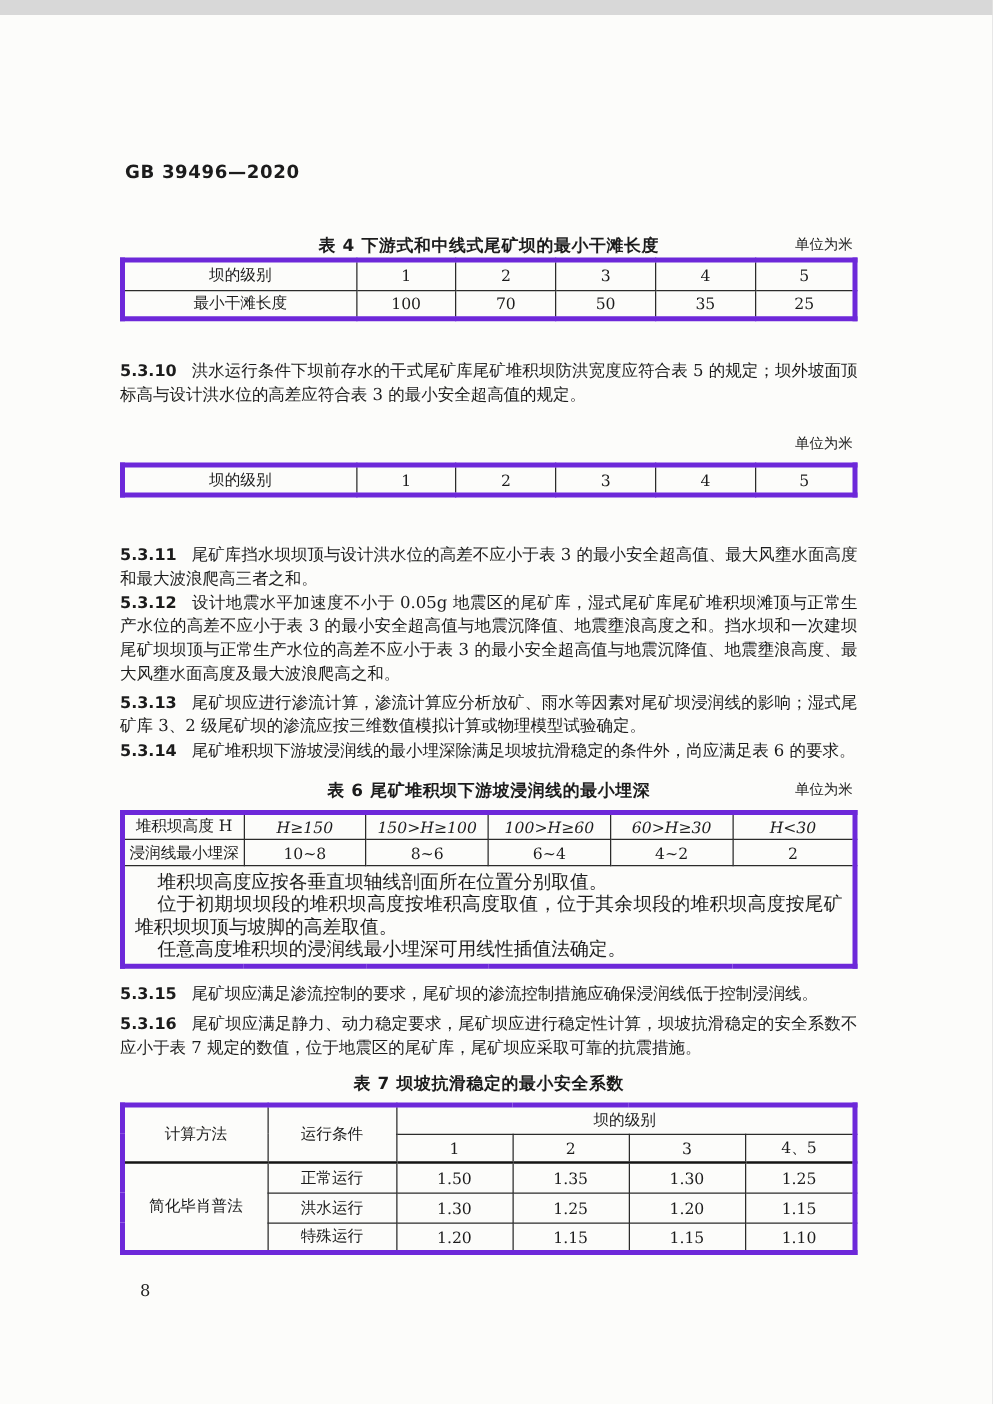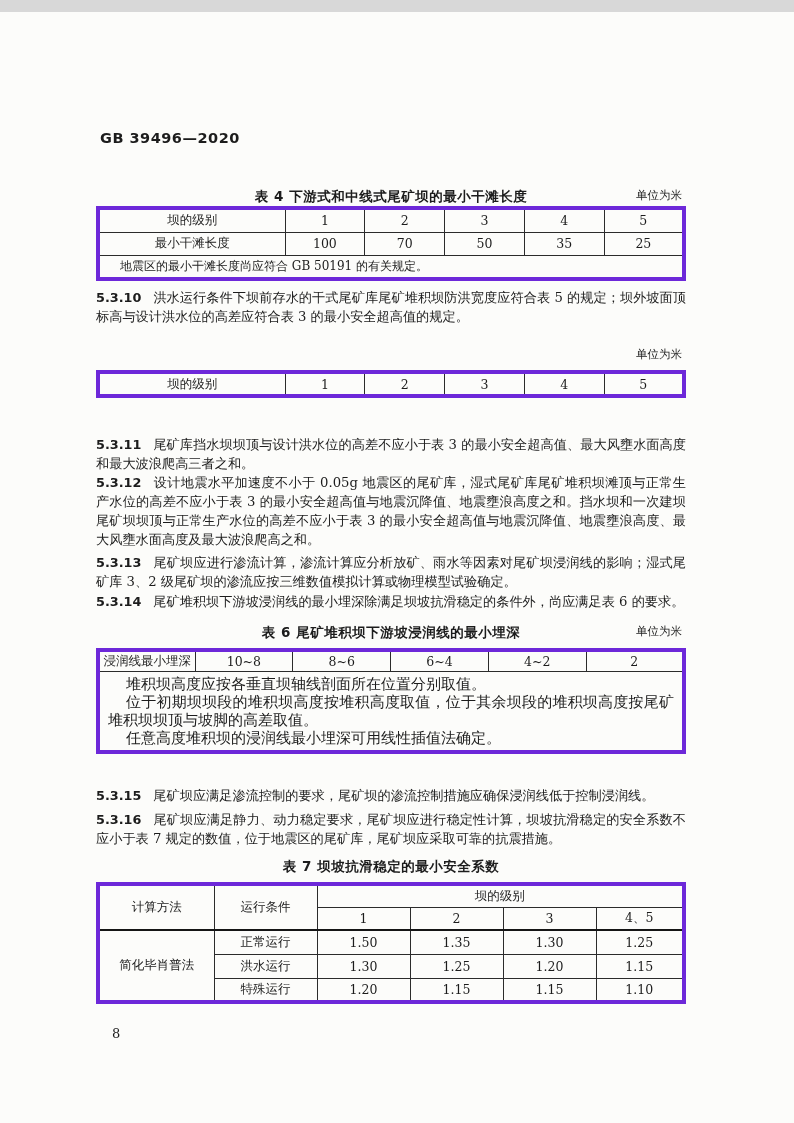--- a/index.html
+++ b/index.html
@@ -74,23 +74,20 @@
       <td>5</td>
     </tr>
     <tr style="height:23px;">
       <td>最小干滩长度</td>
       <td>100</td>
       <td>70</td>
       <td>50</td>
       <td>35</td>
       <td>25</td>
     </tr>
-    <tr style="height:23px;">
-      <td class="note" colspan="6">地震区的最小干滩长度尚应符合 GB 50191 的有关规定。</td>
-    </tr>
   </tbody>
     </table>
 
   <p class="clause abs" style="top:276px;">
     <span class="cnum">5.3.10</span><span>洪水运行条件下坝前存水的干式尾矿库尾矿堆积坝防洪宽度应符合表 5 的规定；坝外坡面顶标高与设计洪水位的高差应符合表 3 的最小安全超高值的规定。</span>
   </p>
 
   <div class="abs caprow" style="top:333px;">
     <span class="unit">单位为米</span>
   </div>
@@ -140,20 +137,28 @@
   <table class="gbtable abs" style="top:636px;">
     <colgroup>
         <col style="width:97px">
         <col>
         <col>
         <col>
         <col>
         <col>
       </colgroup>
     <tbody>
+        <tr style="height:21px;">
+      <td>堆积坝高度 H</td>
+      <td class="mathcell">H≥150</td>
+      <td class="mathcell">150&gt;H≥100</td>
+      <td class="mathcell">100&gt;H≥60</td>
+      <td class="mathcell">60&gt;H≥30</td>
+      <td class="mathcell">H&lt;30</td>
+    </tr>
     <tr style="height:21px;">
       <td>浸润线最小埋深</td>
       <td>10~8</td>
       <td>8~6</td>
       <td>6~4</td>
       <td>4~2</td>
       <td>2</td>
     </tr>
     <tr>
       <td class="notes-cell" colspan="6">

